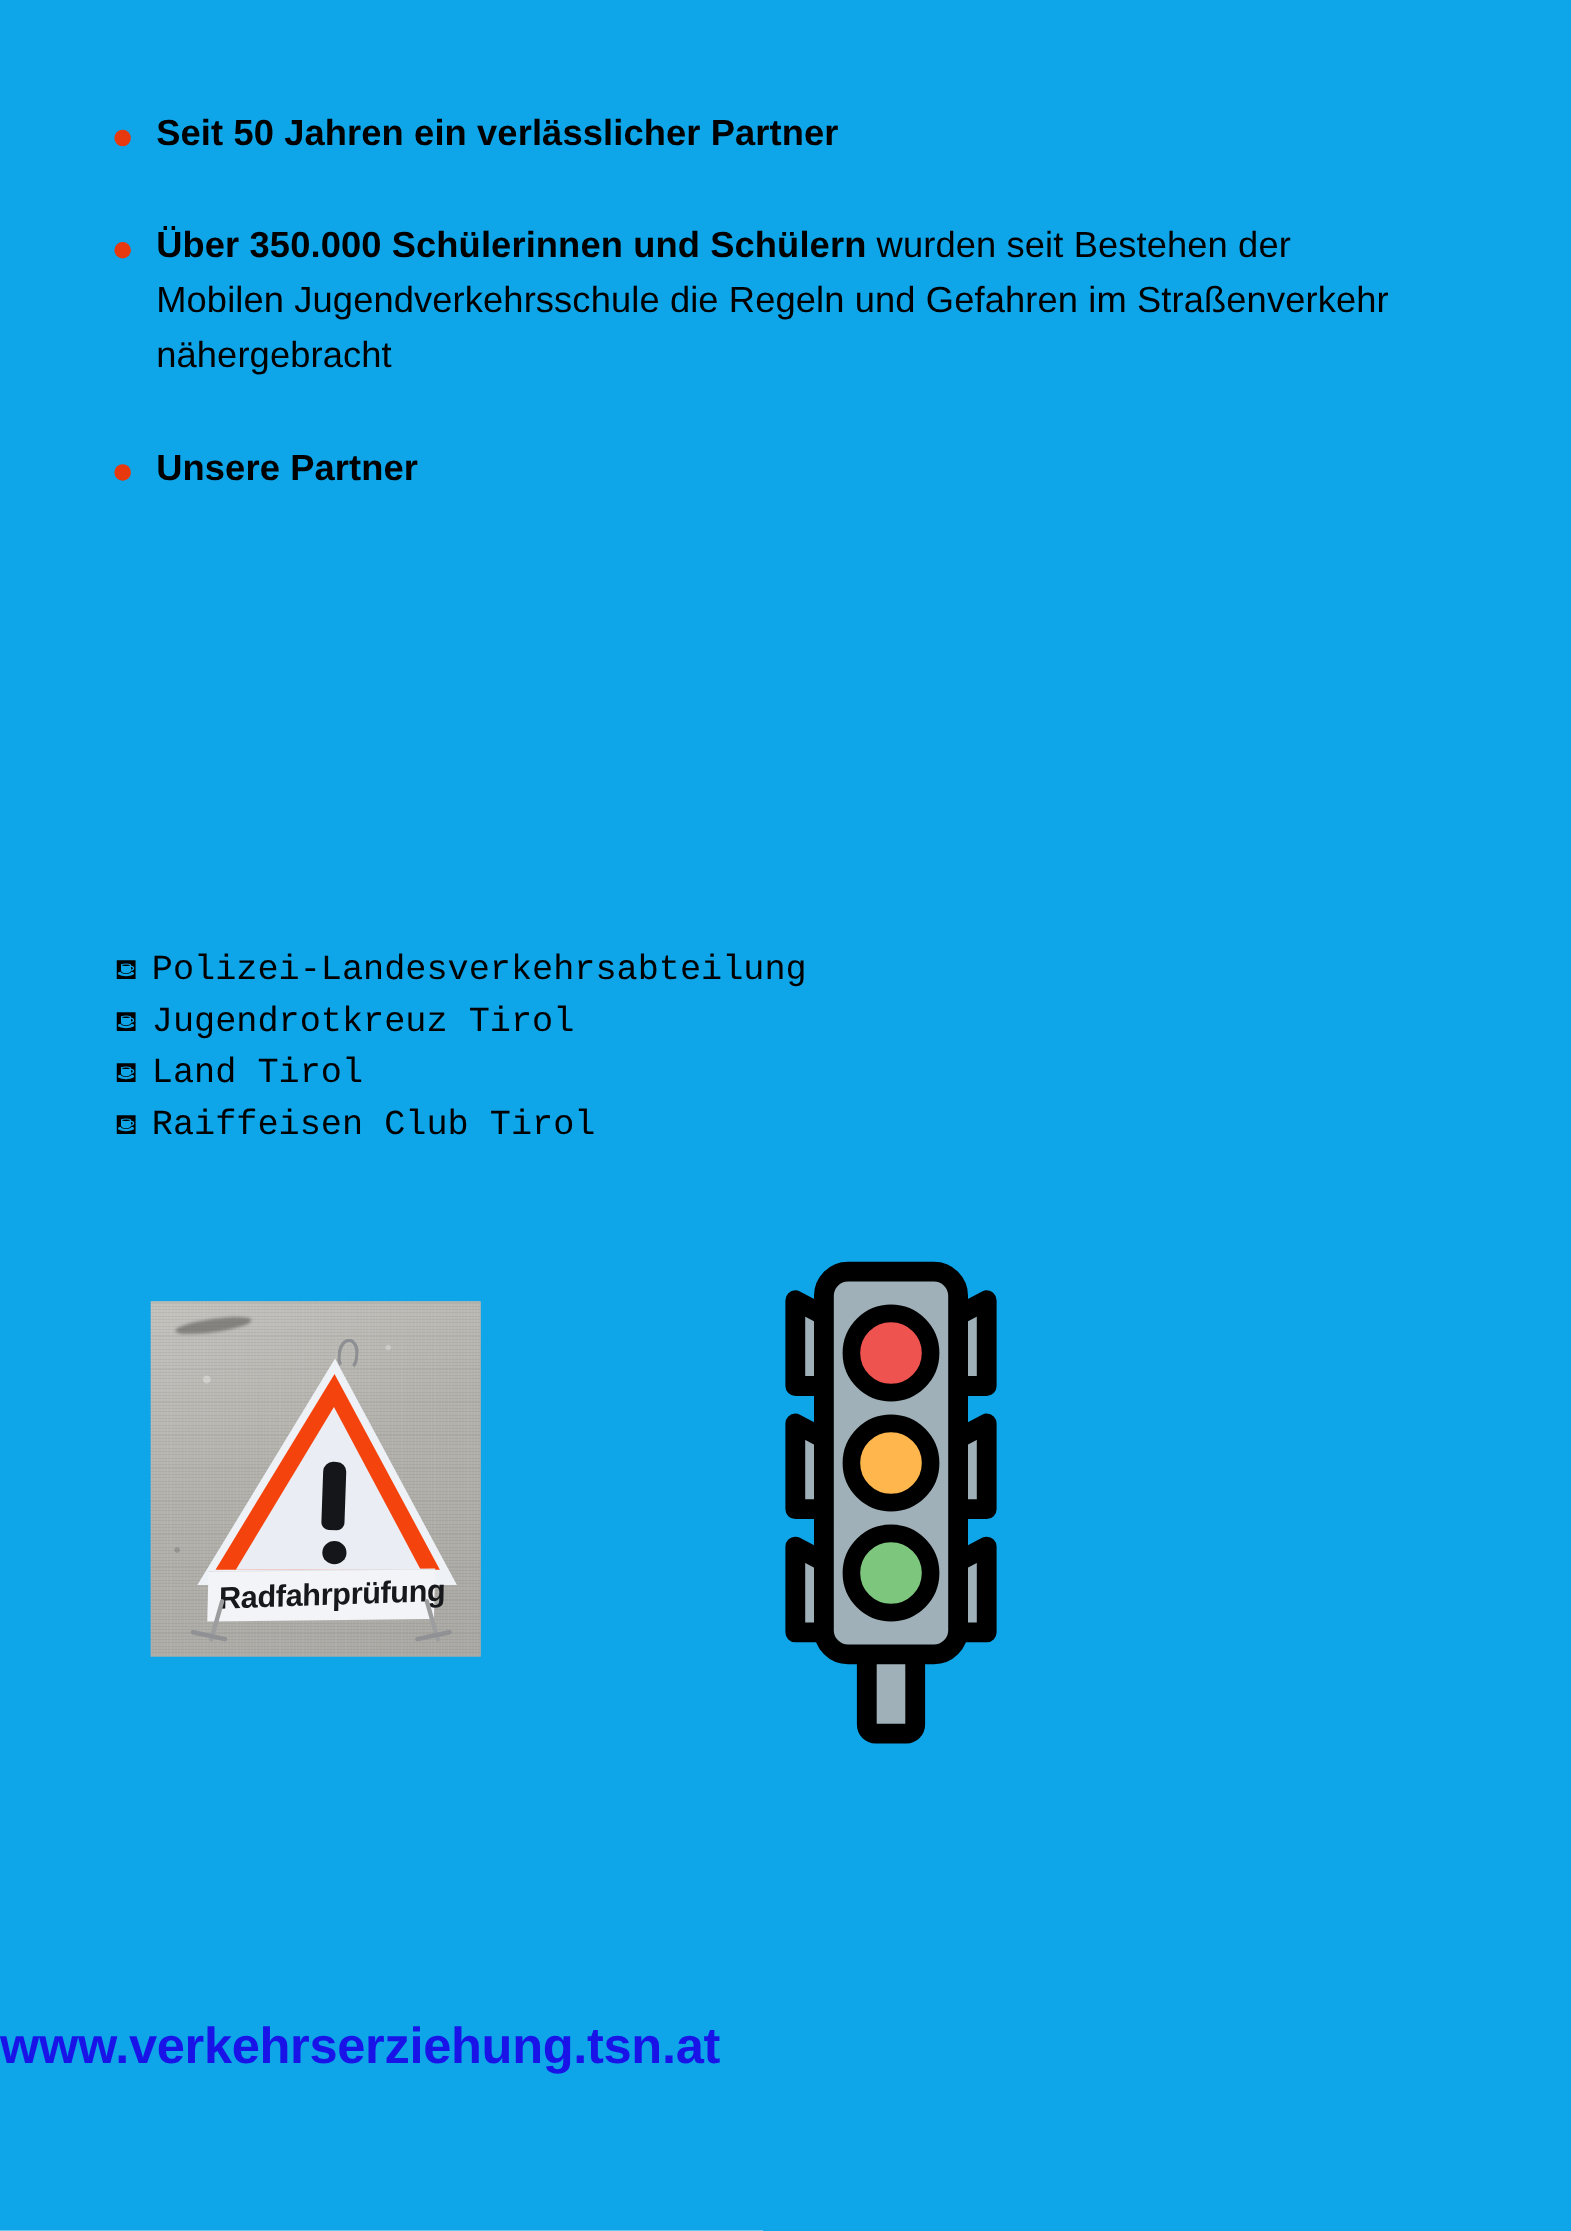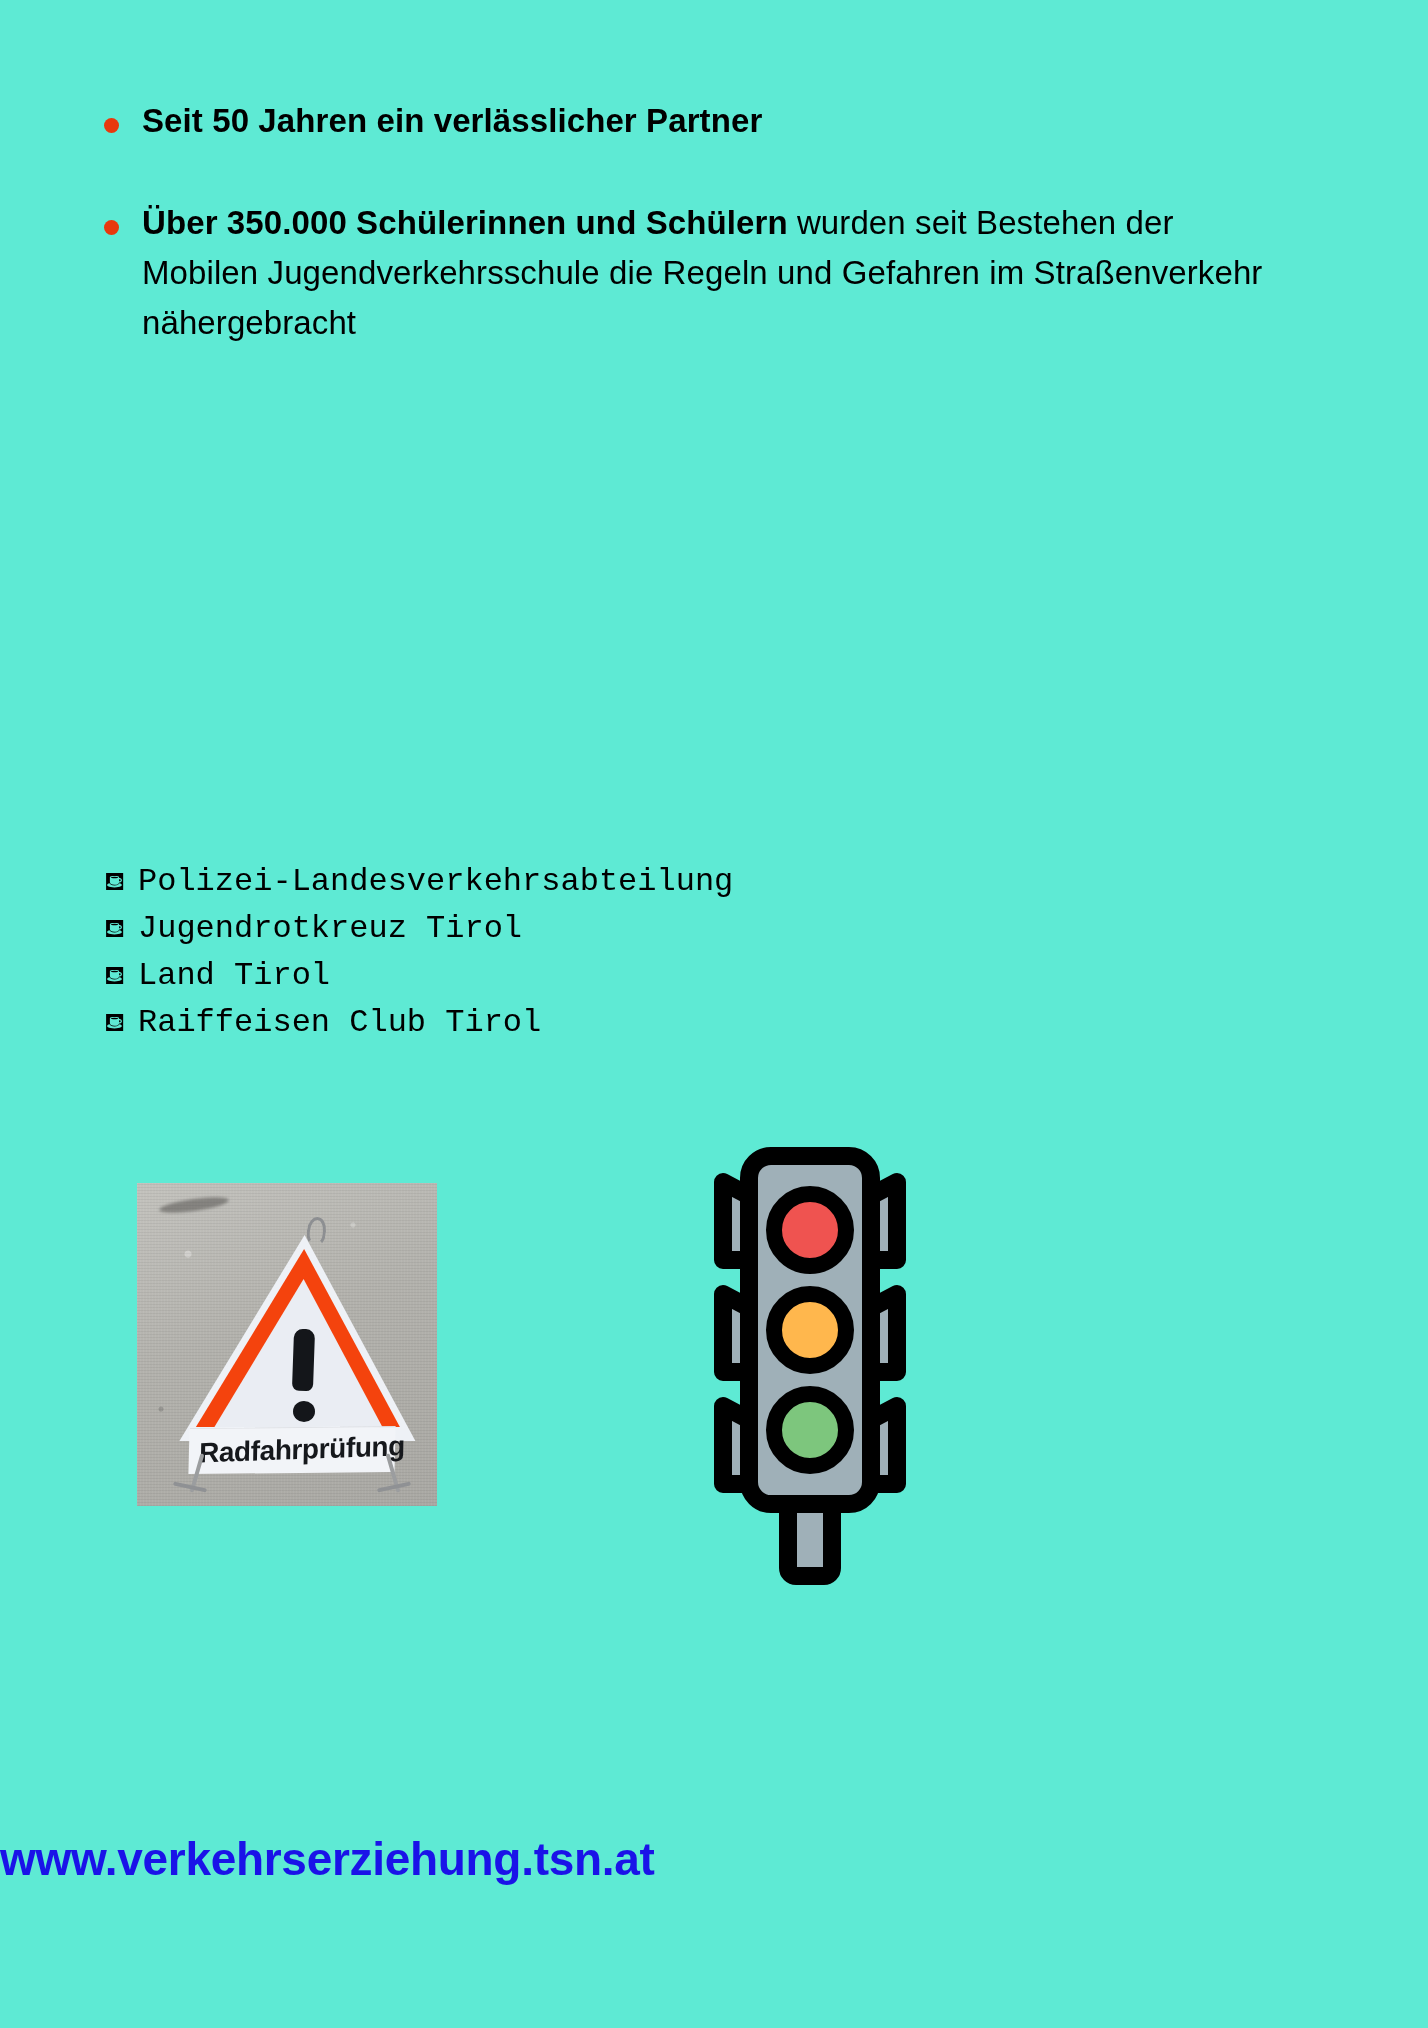--- a/index.html
+++ b/index.html
@@ -12,21 +12,21 @@
     height: 2028px;
     font-family: "Liberation Sans", sans-serif;
     color: #000000;
     overflow: hidden;
     position: relative;
   }
 
   .slide {
     position: absolute;
     inset: 0;
-    background: #5eead4;
+    background: #0ea5e9;
   }
 
   
   .bullets {
     position: absolute;
     left: 104px;
     top: 96px;
     width: 1180px;
   }
 
@@ -258,20 +258,26 @@
         <b>Seit 50 Jahren ein verlässlicher Partner</b>
       </div>
     </div>
 
     <div class="bullet-block">
       <span class="bullet-dot"></span>
       <div class="bullet-text"><b>Über 350.000 Schülerinnen und Schülern</b><span> wurden seit Bestehen der Mobilen Jugendverkehrsschule die Regeln und Gefahren im Straßenverkehr nähergebracht</span></div>
     </div>
 
 
+    <div class="bullet-block b-tight">
+      <span class="bullet-dot"></span>
+      <div class="bullet-text">
+        <b>Unsere Partner</b>
+      </div>
+    </div>
 
   </div>
 
   <div class="partner-list">
 
     <div class="partner-item">
       <span class="bike-icon">⛾</span>
       <span class="partner-label">Polizei-Landesverkehrsabteilung</span>
     </div>
 

